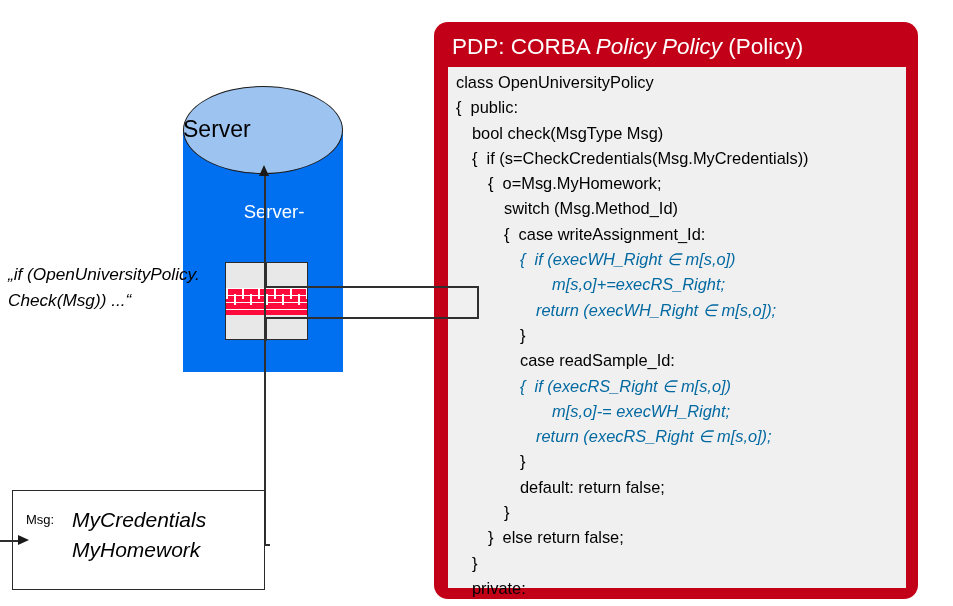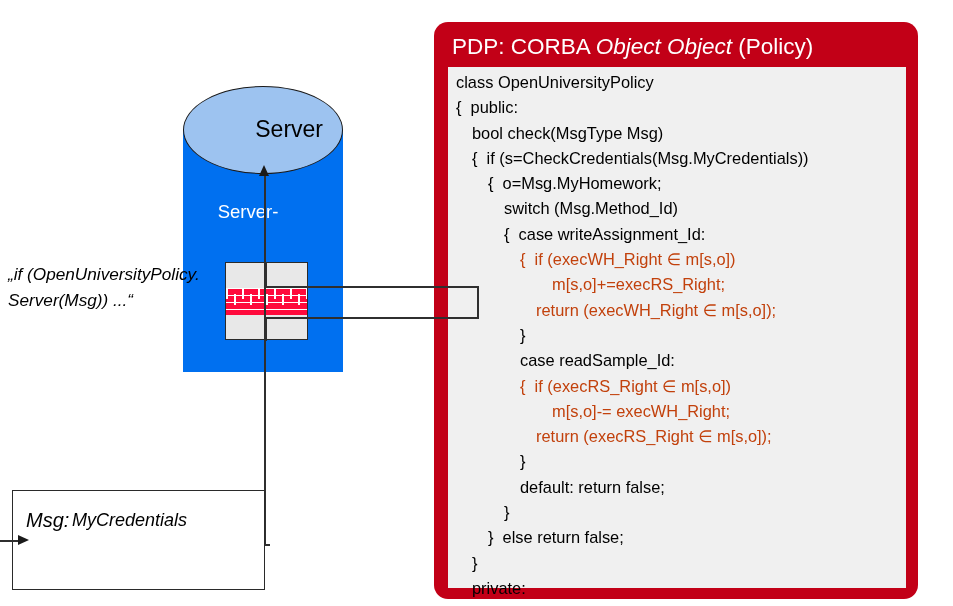--- a/index.html
+++ b/index.html
@@ -52,21 +52,21 @@
     position: absolute;
     left: 456px;
     top: 70px;
     width: 460px;
     font-size: 16.4px;
     line-height: 25.3px;
     color: #000000;
     white-space: pre;
   }
   .code-lines .ln { display: block; height: 25.3px; }
-  .code-lines .blue { color: #c2410c; }
+  .code-lines .blue { color: #0369a1; font-style: italic; }
   .code-lines .it { }
 
   
   .server-body {
     position: absolute;
     left: 183px;
     top: 130px;
     width: 160px;
     height: 242px;
     background: #0070f0;
@@ -80,27 +80,27 @@
     background: #9dc3f0;
     border: 1.4px solid #1a1a1a;
     border-radius: 50%;
     box-sizing: border-box;
   }
   .server-label {
     position: absolute;
     left: 183px;
     top: 116px;
     width: 140px;
-    text-align: right;
+    text-align: left;
     font-size: 23px;
     color: #000000;
   }
   .skeleton-label {
     position: absolute;
-    left: 168px;
+    left: 194px;
     top: 200px;
     width: 160px;
     text-align: center;
     font-size: 18.5px;
     color: #ffffff;
     line-height: 23px;
   }
 
   
   .fw-box {
@@ -166,30 +166,29 @@
     width: 253px;
     height: 100px;
     background: #ffffff;
     border: 1.4px solid #2a2a2a;
     box-sizing: border-box;
   }
   .msg-label {
     position: absolute;
     left: 26px;
     top: 505px;
-    font-size: 20px;
-    font-style: italic;
+    font-size: 13px;
     color: #000000;
     line-height: 30px;
   }
   .msg-values {
     position: absolute;
     left: 72px;
     top: 505px;
-    font-size: 18px;
+    font-size: 21px;
     font-style: italic;
     color: #000000;
     line-height: 30px;
     white-space: nowrap;
   }
   .msg-values span { display: block; }
 
   
   .arrow-up {
     position: absolute;
@@ -207,21 +206,21 @@
   }
 </style>
 </head>
 <body>
 
 <div id="canvas">
 
   <div class="pdp-panel"></div>
 
   <div class="pdp-title">
-    <span>PDP: CORBA </span><span class="it">Object Object</span><span> (Policy)</span>
+    <span>PDP: CORBA </span><span class="it">Policy Policy</span><span> (Policy)</span>
   </div>
 
   <div class="code-box"></div>
   <div class="code-lines" id="code-lines"><div class="ln" style="padding-left: 0px;"><span>class </span><span class="it">OpenUniversityPolicy</span></div><div class="ln" style="padding-left: 0px;">{  public:</div><div class="ln" style="padding-left: 16px;">bool check(MsgType Msg)</div><div class="ln" style="padding-left: 16px;">{  if (s=CheckCredentials(Msg.MyCredentials))</div><div class="ln" style="padding-left: 32px;">{  o=Msg.MyHomework;</div><div class="ln" style="padding-left: 48px;">switch (Msg.Method_Id)</div><div class="ln" style="padding-left: 48px;">{  case writeAssignment_Id:</div><div class="ln blue" style="padding-left: 64px;">{  if (execWH_Right ∈ m[s,o])</div><div class="ln blue" style="padding-left: 96px;">m[s,o]+=execRS_Right;</div><div class="ln blue" style="padding-left: 80px;">return (execWH_Right ∈ m[s,o]);</div><div class="ln" style="padding-left: 64px;">}</div><div class="ln" style="padding-left: 64px;">case readSample_Id:</div><div class="ln blue" style="padding-left: 64px;">{  if (execRS_Right ∈ m[s,o])</div><div class="ln blue" style="padding-left: 96px;">m[s,o]-= execWH_Right;</div><div class="ln blue" style="padding-left: 80px;">return (execRS_Right ∈ m[s,o]);</div><div class="ln" style="padding-left: 64px;">}</div><div class="ln" style="padding-left: 64px;">default: return false;</div><div class="ln" style="padding-left: 48px;">}</div><div class="ln" style="padding-left: 32px;">}  else return false;</div><div class="ln" style="padding-left: 16px;">}</div><div class="ln" style="padding-left: 16px;">private:</div><div class="ln blue" style="padding-left: 16px;">rightsetType m[SubjectType,ObjectType];</div></div>
 
   <div class="server-body"></div>
   <div class="server-ellipse"></div>
   <div class="server-label">Server</div>
   <div class="skeleton-label">
     <div>Server-</div>
@@ -236,25 +235,26 @@
   <div class="line hline" style="left:264px; top:544px; width:6px;"></div>
 
   <div class="line hline" style="left:265px; top:286px; width:214px;"></div>
   <div class="line hline" style="left:265px; top:317px; width:214px;"></div>
   <div class="line vline" style="left:265px; top:262px; height:25px;"></div>
   <div class="line vline" style="left:265px; top:317px; height:24px;"></div>
   <div class="line vline" style="left:477px; top:286px; height:33px;"></div>
 
   <div class="pep-text">
     <div class="it">„if (OpenUniversityPolicy.</div>
-    <div class="it">Server(Msg)) ...“</div>
+    <div class="it">Check(Msg)) ...“</div>
   </div>
 
   <div class="msg-box"></div>
   <div class="msg-label">Msg:</div>
   <div class="msg-values" id="msg-values">
       <span>MyCredentials</span>
+      <span>MyHomework</span>
     </div>
 
   <div class="line hline" style="left:0px; top:540px; width:22px;"></div>
   <div class="arrow-right" style="left:18px; top:535px;"></div>
 
 </div>
 
 </body></html>

